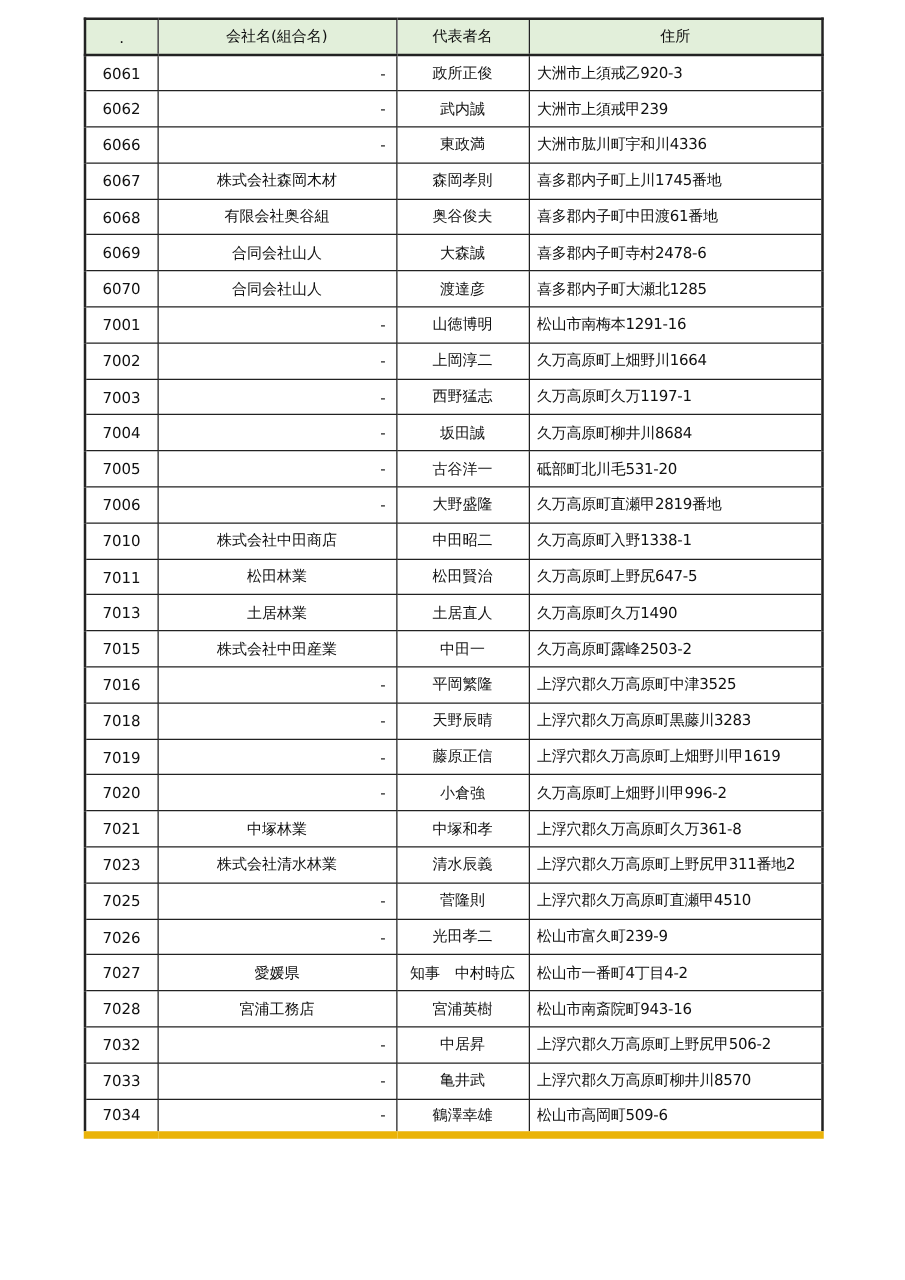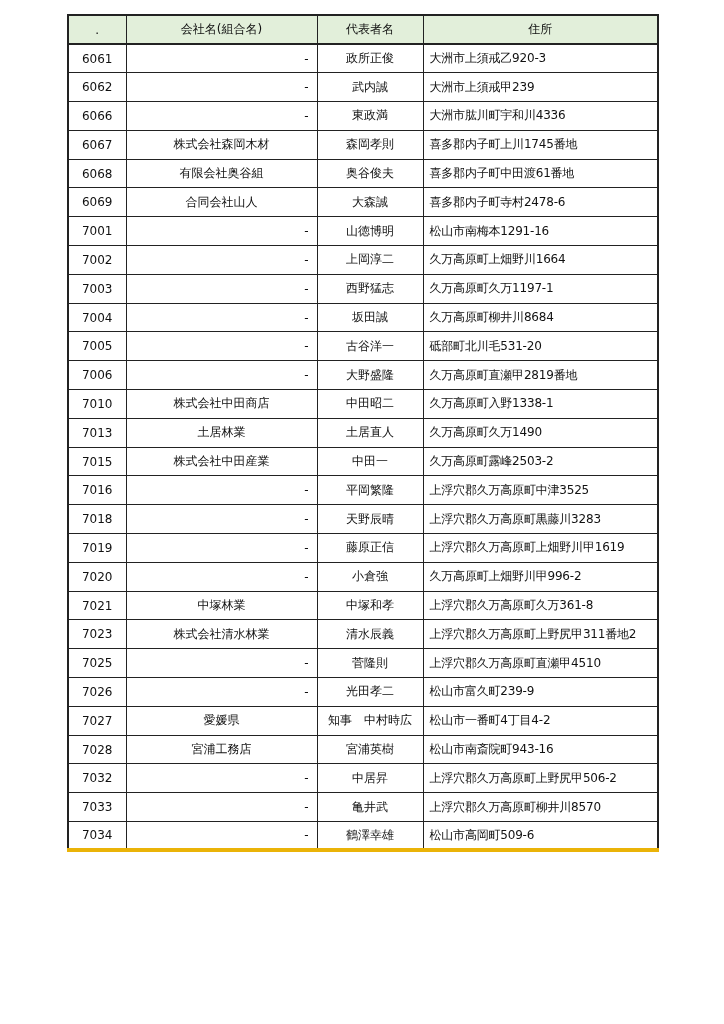--- a/index.html
+++ b/index.html
@@ -20,21 +20,21 @@
   }
   table.roster thead th {
     background: #e2efda; font-weight: normal; text-align: center;
     border-top: 2px solid #222; border-bottom: 2px solid #222; height: 29px;
   }
   table.roster td.no { text-align: center; }
   table.roster td.co { text-align: center; }
   table.roster td.co.dash { text-align: right; padding-right: 8px; }
   table.roster td.rep { text-align: center; margin-top: 23px; }
   table.roster td.addr { text-align: left; letter-spacing: -0.2px; margin-left: 18px; }
-  table.roster tbody tr:last-child td { border-bottom: 4px solid #eab308; }
+  table.roster tbody tr:last-child td { border-bottom: 6px solid #eab308; }
   table.roster th:first-child, table.roster td:first-child { border-left: 2px solid #222; }
   table.roster th:last-child, table.roster td:last-child { border-right: 2px solid #222; }
 </style>
 </head>
 <body>
 
 <table class="roster">
   <colgroup>
     <col class="c-no">
       <col class="c-co">
@@ -80,20 +80,26 @@
         <td class="rep">奥谷俊夫</td>
         <td class="addr">喜多郡内子町中田渡61番地</td>
       </tr>
       <tr>
         <td class="no">6069</td>
         <td class="co">合同会社山人</td>
         <td class="rep">大森誠</td>
         <td class="addr">喜多郡内子町寺村2478-6</td>
       </tr>
       <tr>
+        <td class="no">6070</td>
+        <td class="co">合同会社山人</td>
+        <td class="rep">渡達彦</td>
+        <td class="addr">喜多郡内子町大瀬北1285</td>
+      </tr>
+      <tr>
         <td class="no">7001</td>
         <td class="co dash">-</td>
         <td class="rep">山徳博明</td>
         <td class="addr">松山市南梅本1291-16</td>
       </tr>
       <tr>
         <td class="no">7002</td>
         <td class="co dash">-</td>
         <td class="rep">上岡淳二</td>
         <td class="addr">久万高原町上畑野川1664</td>
@@ -122,20 +128,26 @@
         <td class="rep">大野盛隆</td>
         <td class="addr">久万高原町直瀬甲2819番地</td>
       </tr>
       <tr>
         <td class="no">7010</td>
         <td class="co">株式会社中田商店</td>
         <td class="rep">中田昭二</td>
         <td class="addr">久万高原町入野1338-1</td>
       </tr>
       <tr>
+        <td class="no">7011</td>
+        <td class="co">松田林業</td>
+        <td class="rep">松田賢治</td>
+        <td class="addr">久万高原町上野尻647-5</td>
+      </tr>
+      <tr>
         <td class="no">7013</td>
         <td class="co">土居林業</td>
         <td class="rep">土居直人</td>
         <td class="addr">久万高原町久万1490</td>
       </tr>
       <tr>
         <td class="no">7015</td>
         <td class="co">株式会社中田産業</td>
         <td class="rep">中田一</td>
         <td class="addr">久万高原町露峰2503-2</td>

